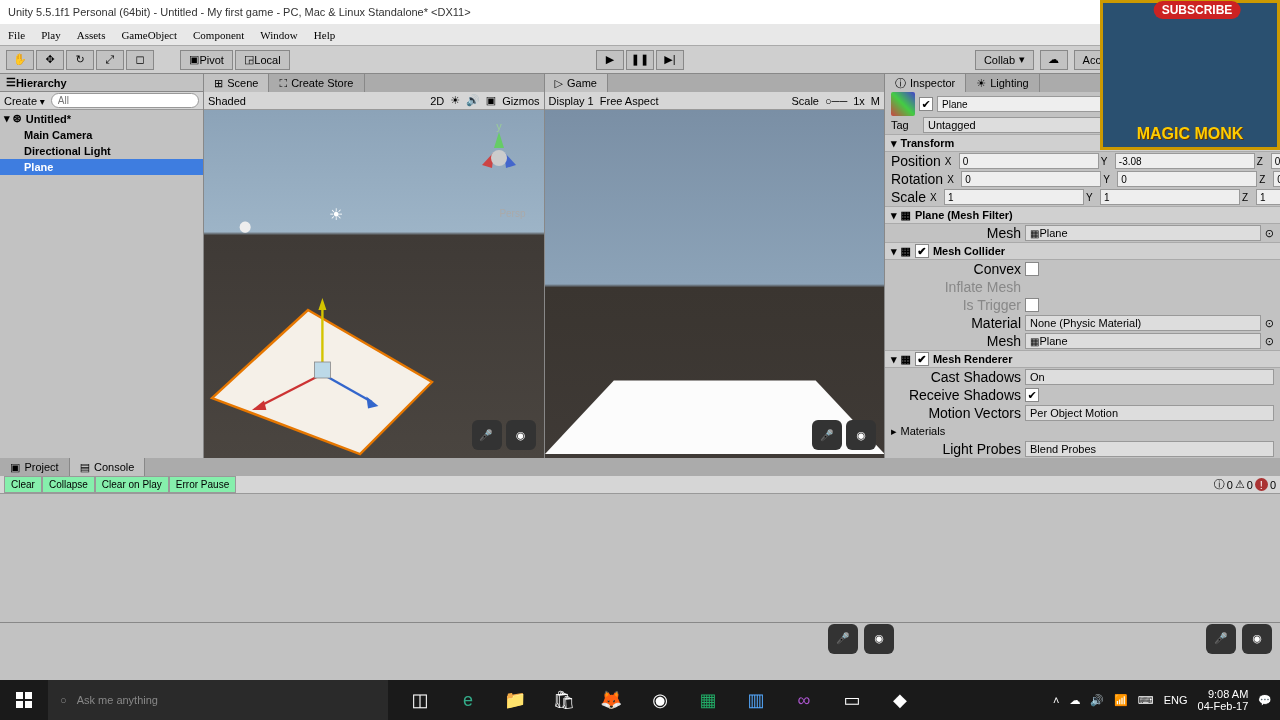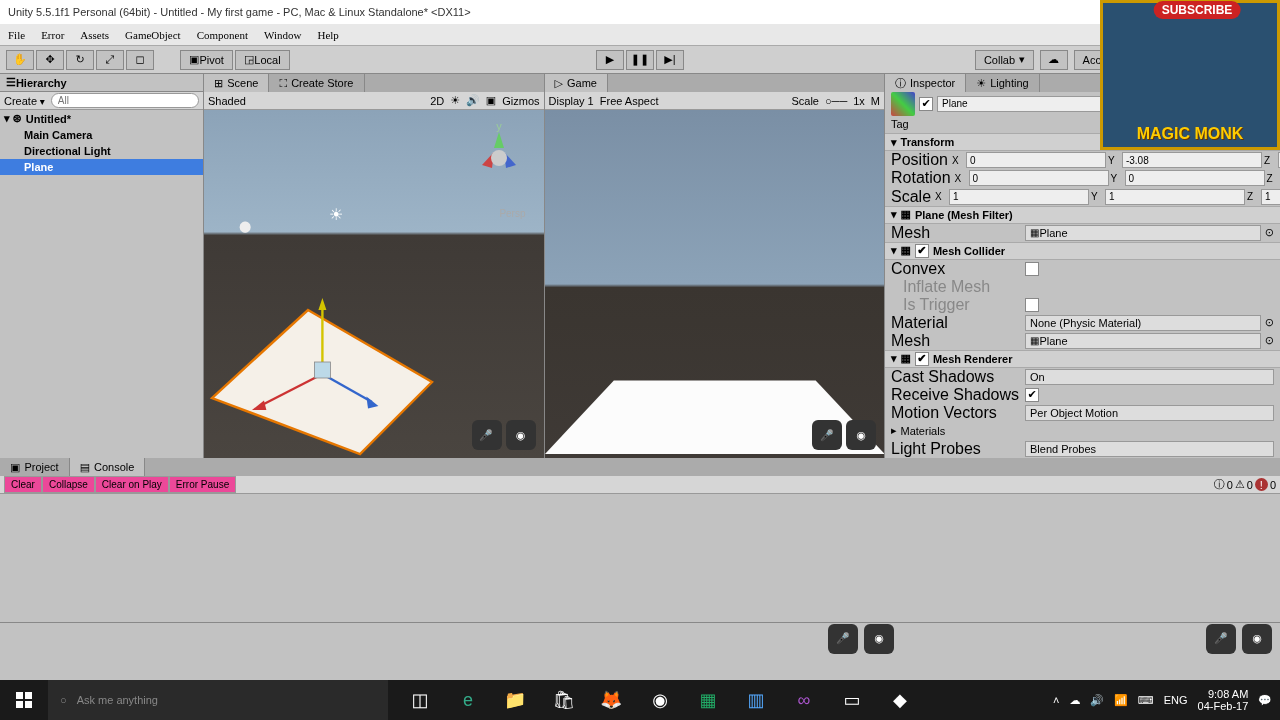--- a/index.html
+++ b/index.html
@@ -32,30 +32,30 @@
 .tab.inactive { background: #ababab; }
 .sub-toolbar { height: 18px; background: #d6d6d6; display: flex; align-items: center; padding: 0 4px; gap: 6px; border-bottom: 1px solid #999; font-size: 10px; }
 .viewport { flex: 1; background: linear-gradient(#8ca3b8 0%, #9db4c7 35%, #3f3a36 36%, #4a4540 100%); position: relative; }
 .game-viewport { flex: 1; background: linear-gradient(#7a8fa5 0%, #8ca3b8 50%, #3a3530 51%, #3f3a36 100%); position: relative; }
 .plane-shape { position: absolute; bottom: 0; left: 0; right: 0; height: 200px; }
 .vp-controls { position: absolute; bottom: 8px; right: 8px; display: flex; gap: 4px; }
 .vp-icon { width: 30px; height: 30px; background: #333; border-radius: 6px; display: flex; align-items: center; justify-content: center; color: #fff; }
 .inspector { width: 395px; background: #c2c2c2; display: flex; flex-direction: column; overflow-y: auto; }
 .insp-row { display: flex; align-items: center; padding: 1px 6px; min-height: 18px; gap: 4px; }
 .insp-header { background: #d0d0d0; font-weight: bold; border-top: 1px solid #aaa; border-bottom: 1px solid #aaa; }
-.insp-label { width: 130px; font-size: 16px; }
+.insp-label { width: 130px; font-size: 14px; text-align: right; }
 .insp-field { flex: 1; height: 16px; background: #eee; border: 1px solid #999; padding: 0 4px; font-size: 10px; }
 .xyz-group { display: flex; flex: 1; gap: 2px; align-items: center; }
 .xyz-label { width: 12px; font-size: 10px; }
 .xyz-field { flex: 1; height: 16px; background: #eee; border: 1px solid #999; padding: 0 3px; font-size: 10px; }
 .checkbox { width: 14px; height: 14px; background: #fff; border: 1px solid #888; display: inline-flex; align-items: center; justify-content: center; }
 .bottom-area { height: 196px; display: flex; flex-direction: column; }
 .project-console { display: flex; height: 18px; background: #ababab; }
 .console-toolbar { height: 18px; background: #d6d6d6; display: flex; align-items: center; padding: 0 4px; gap: 0; border-bottom: 1px solid #999; }
-.console-btn { padding: 2px 6px; border: 1px solid #999; background: #ec4899; font-size: 10px; cursor: pointer; }
+.console-btn { padding: 2px 6px; border: 1px solid #999; background: #86efac; font-size: 10px; cursor: pointer; }
 .console-body { flex: 1; background: #c2c2c2; }
 .console-bottom { height: 32px; background: #c2c2c2; border-top: 1px solid #888; display: flex; align-items: center; justify-content: flex-end; padding: 0 8px; gap: 6px; }
 .taskbar { position: absolute; bottom: 0; left: 0; right: 0; height: 40px; background: #1a1a1a; display: flex; align-items: center; color: #fff; }
 .start-btn { width: 48px; height: 40px; display: flex; align-items: center; justify-content: center; }
 .cortana { display: flex; align-items: center; background: #2a2a2a; height: 40px; width: 340px; padding: 0 12px; gap: 10px; color: #888; }
 .tb-icons { display: flex; gap: 0; margin-left: 8px; }
 .tb-icon { width: 48px; height: 40px; display: flex; align-items: center; justify-content: center; font-size: 18px; }
 .tray { margin-left: auto; display: flex; align-items: center; gap: 10px; padding-right: 8px; font-size: 10px; }
 .clock { text-align: right; }
 .overlay-webcam { position: absolute; top: 0; right: 0; width: 180px; height: 150px; background: #2a5070; border: 3px solid #cc9900; z-index: 100; }
@@ -69,21 +69,21 @@
 </style>
 </head>
 <body>
 
 <div class="titlebar">
   <span>Unity 5.5.1f1 Personal (64bit) - Untitled - My first game - PC, Mac &amp; Linux Standalone* &lt;DX11&gt;</span>
 </div>
 
 <div class="menubar">
   <span>File</span>
-  <span>Error</span>
+  <span>Play</span>
   <span>Assets</span>
   <span>GameObject</span>
   <span>Component</span>
   <span>Window</span>
   <span>Help</span>
 </div>
 
 <div class="toolbar">
   <div class="tool-group">
     <div class="tool-btn">✋</div>
@@ -201,20 +201,23 @@
     </div>
     <div class="insp-row">
       <span style="width:24px;height:24px;background:linear-gradient(45deg,#c44,#4c4,#44c);border-radius:2px;"></span>
       <span class="checkbox">✔</span>
       <input class="insp-field" value="Plane" style="">
       <span class="checkbox"></span>
       <span>Static</span>
     </div>
     <div class="insp-row">
       <span style="width:28px;">Tag</span>
+      <div class="ref-field">
+          <span>Untagged</span>
+        </div>
     </div>
 
     <div class="insp-row insp-header">
         <span class="foldout">▾</span> 
         <span>Transform</span>
       </div>
     <div class="insp-row">
       <span class="insp-label">Position</span>
       <div class="xyz-group">
         <span class="xyz-label">X</span>

